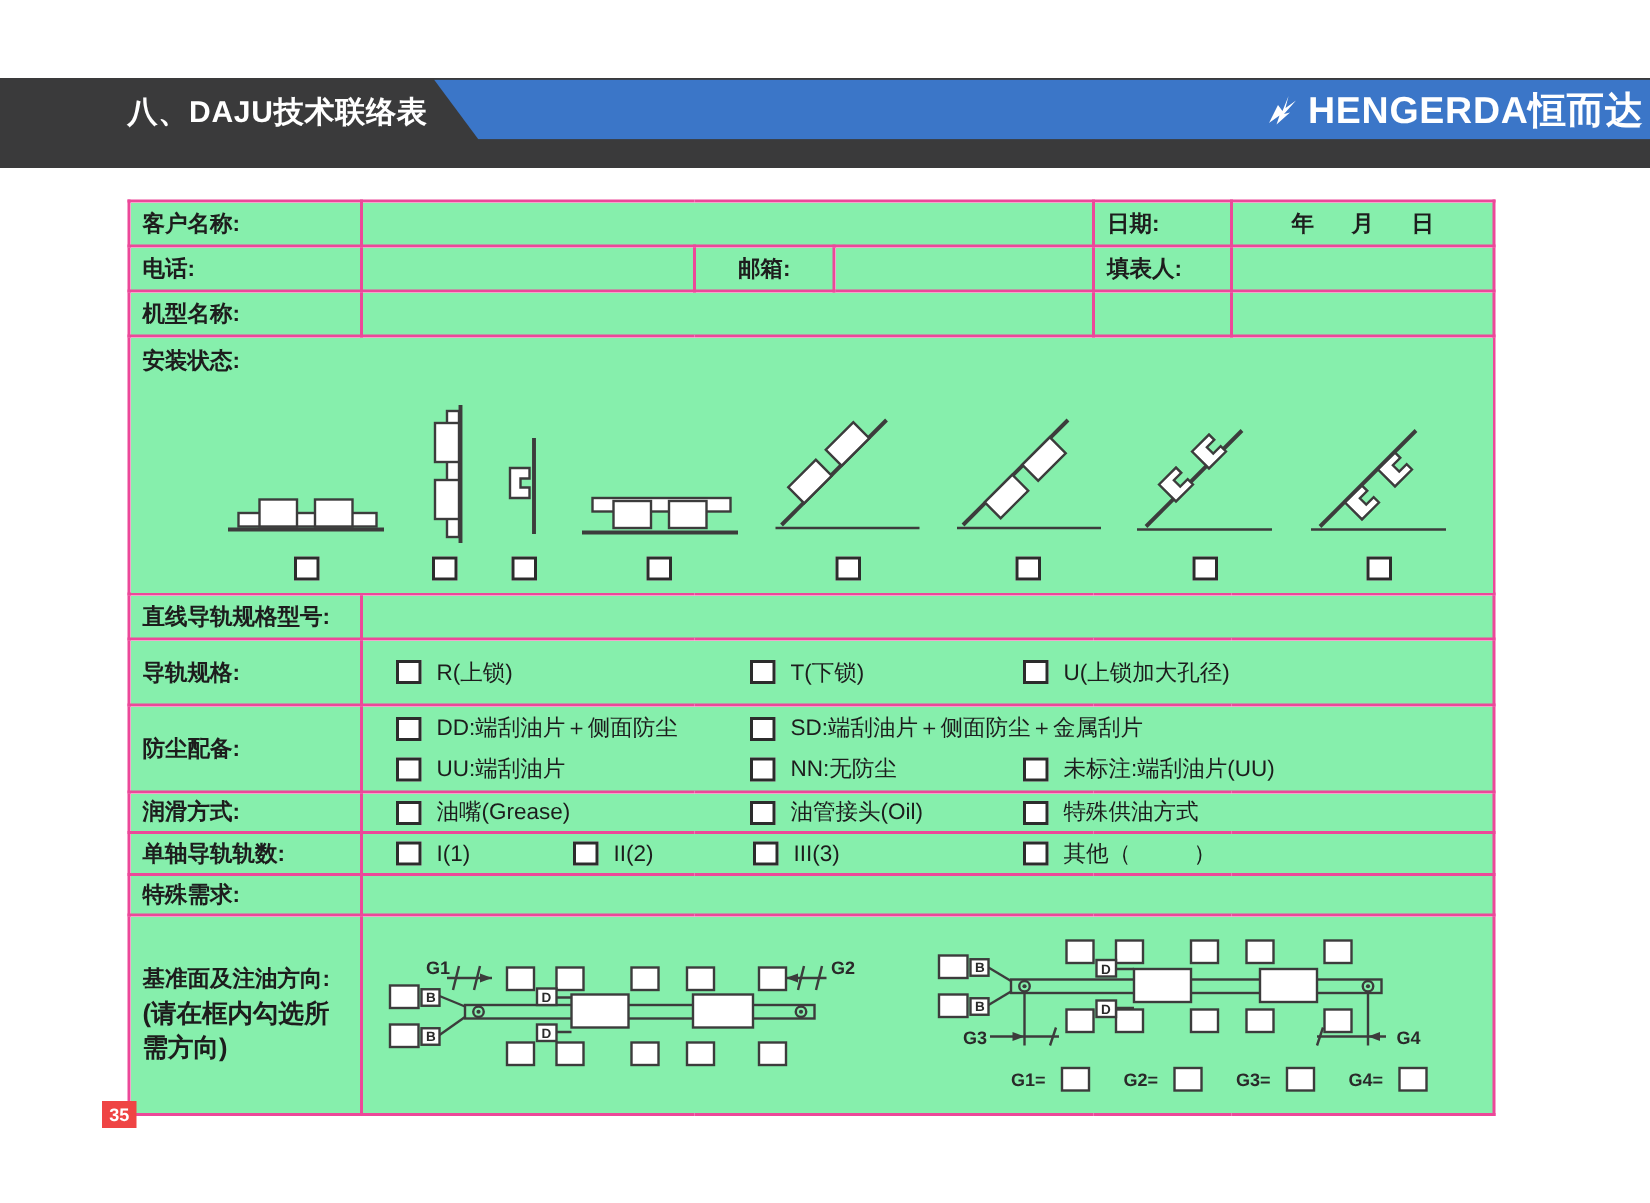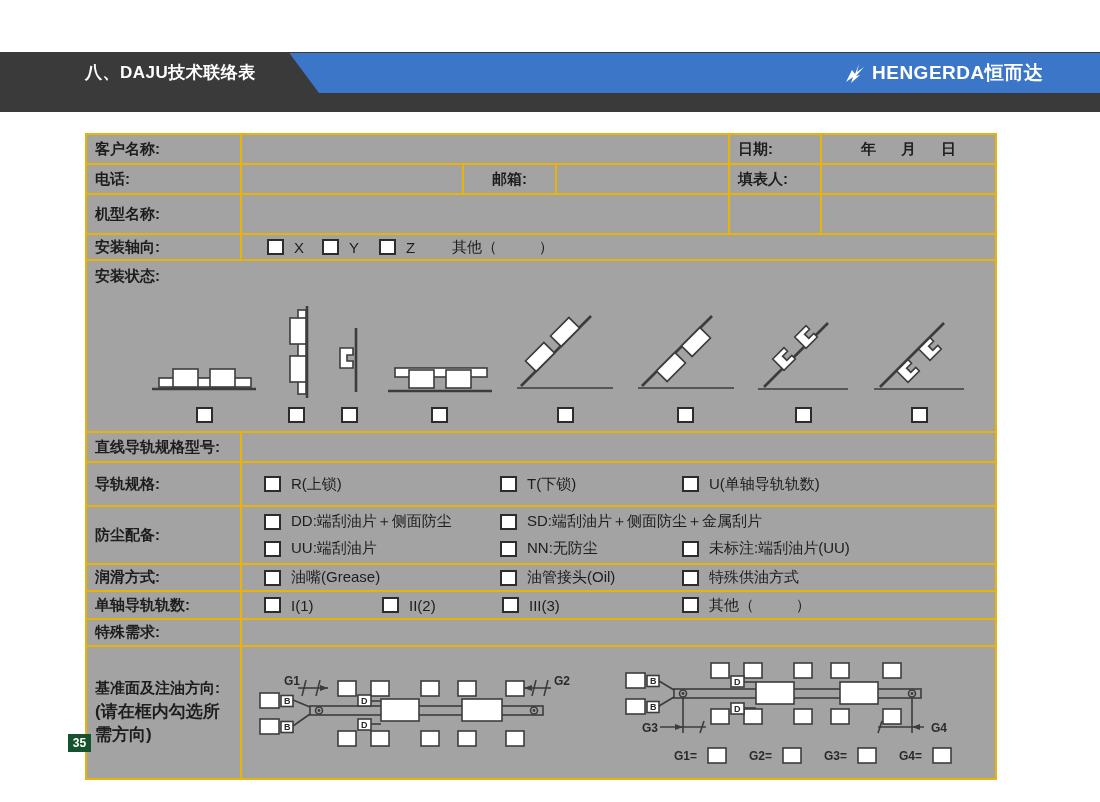--- a/index.html
+++ b/index.html
@@ -2,26 +2,26 @@
 <html><head>
 <meta charset="utf-8">
 <style>
   html,body{margin:0;padding:0;background:#fff;}
   .page{position:relative;width:1100px;height:802px;background:#ffffff;overflow:hidden;
         font-family:"Liberation Sans","DejaVu Sans",sans-serif;color:#1d1d1d;}
   
   .topbar{position:absolute;left:0;top:52px;width:1100px;height:60px;background:#3a3a3b;}
   .topbar-blue{position:absolute;left:0;top:1px;width:1100px;height:40px;background:#3b76c8;
                clip-path:polygon(26.3% 0,100% 0,100% 100%,29% 100%);}
-  .topbar-title{position:absolute;left:85px;top:9px;font-size:17px;font-weight:bold;color:#fff;letter-spacing:.5px;}
+  .topbar-title{position:absolute;left:85px;top:9px;font-size:20px;font-weight:bold;color:#fff;letter-spacing:.5px;}
   .brand{position:absolute;left:843px;top:6px;height:30px;display:flex;align-items:center;gap:5px;color:#fff;}
-  .brand-text{font-size:19px;font-weight:bold;letter-spacing:.5px;}
+  .brand-text{font-size:25px;font-weight:bold;letter-spacing:.5px;}
   
   table.form{position:absolute;left:85px;top:133px;width:910px;border-collapse:collapse;table-layout:fixed;}
-  table.form td{border:2px solid #eab308;padding:0 8px;font-size:15px;vertical-align:middle;background:#a3a3a3;overflow:hidden;}
+  table.form td{border:2px solid #ec4899;padding:0 8px;font-size:15px;vertical-align:middle;background:#86efac;overflow:hidden;}
   td.lbl{font-weight:bold;}
   td.center{text-align:center;}
   .pre{white-space:pre;}
   .cb{width:17px;height:16px;border:2px solid #2c2c2c;background:#fff;display:inline-block;flex:none;box-sizing:border-box;}
   .optrow{display:flex;align-items:center;}
   .opt{display:flex;align-items:center;gap:10px;flex:none;}
   .pl14{padding-left:14px;} .pl17{padding-left:17px;}
   .w236{width:236px;} .w182{width:182px;} .w118{width:118px;} .w120{width:120px;} .w180{width:180px;}
   .w55{width:55px;} .w57{width:57px;} .w73{width:73px;}
   .dustcol{display:flex;flex-direction:column;justify-content:center;gap:8px;height:100%;}
@@ -37,21 +37,21 @@
   .datumcell{padding:0 0 0 6px !important;}
   .datumflex{display:flex;align-items:center;gap:28px;}
   
   svg .ln{stroke:#3c3c3c;stroke-width:1.6;fill:none;}
   svg .thk{stroke:#3c3c3c;stroke-width:2.6;fill:none;}
   svg .bx{fill:#ffffff;stroke:#3c3c3c;stroke-width:1.6;}
   svg .fl{fill:#3c3c3c;stroke:none;}
   svg .tx{fill:#2a2a2a;font-size:12px;font-weight:bold;font-family:"Liberation Sans",sans-serif;}
   svg .txs{font-size:9px;}
   
-  .pagenum{position:absolute;left:68px;top:734px;width:23px;height:18px;background:#14532d;color:#fff;
+  .pagenum{position:absolute;left:68px;top:734px;width:23px;height:18px;background:#ef4444;color:#fff;
            font-size:12px;font-weight:bold;display:flex;align-items:center;justify-content:center;}
 </style>
 </head>
 <body>
 
 <div class="page">
 
   <div class="topbar">
     <div class="topbar-blue"></div>
     <div class="topbar-title">八、DAJU技术联络表</div>
@@ -83,47 +83,27 @@
 
     <tr style="height:30px">
       <td class="lbl">电话:</td>
       <td></td>
       <td class="lbl center">邮箱:</td>
       <td></td>
       <td class="lbl">填表人:</td>
       <td></td>
     </tr>
 
-    <tr style="height:40px">
+    <tr style="height:30px">
       <td class="lbl">机型名称:</td>
       <td colspan="3"></td>
       <td></td>
       <td></td>
     </tr>
 
-    <tr style="height:26px">
-      <td class="lbl">安装轴向:</td>
-      <td colspan="5">
-        <div class="optrow pl17">
-          <span class="opt w55">
-            <span class="cb"></span>
-            <span>X</span>
-          </span>
-          <span class="opt w57">
-            <span class="cb"></span>
-            <span>Y</span>
-          </span>
-          <span class="opt w73">
-            <span class="cb"></span>
-            <span>Z</span>
-          </span>
-          <span class="pre">其他（          ）</span>
-        </div>
-      </td>
-    </tr>
 
     <tr style="height:136px">
       <td colspan="6" class="statecell">
         <span class="statelabel">安装状态:</span>
         <div class="staterow">
 
           <div class="state">
             <svg width="110" height="72" viewBox="0 0 110 72">
               <line class="thk" x1="3" y1="61" x2="107" y2="61"></line>
               <rect class="bx" x="10" y="50" width="92" height="9"></rect>
@@ -225,21 +205,21 @@
           <span class="opt w236">
             <span class="cb"></span>
             <span>R(上锁)</span>
           </span>
           <span class="opt w182">
             <span class="cb"></span>
             <span>T(下锁)</span>
           </span>
           <span class="opt">
             <span class="cb"></span>
-            <span>U(单轴导轨轨数)</span>
+            <span>U(上锁加大孔径)</span>
           </span>
         </div>
       </td>
     </tr>
 
     <tr style="height:58px">
       <td class="lbl">防尘配备:</td>
       <td colspan="5">
         <div class="dustcol">
           <div class="optrow pl14">

